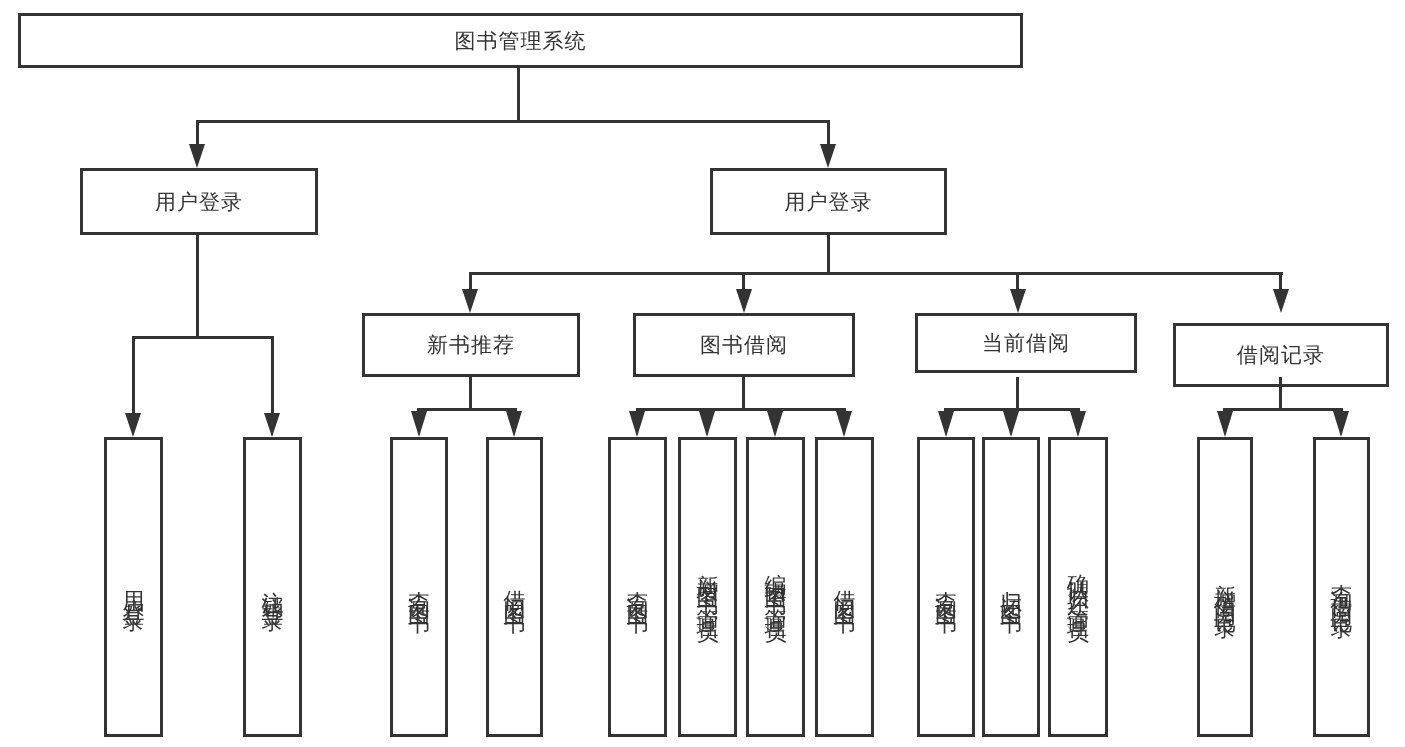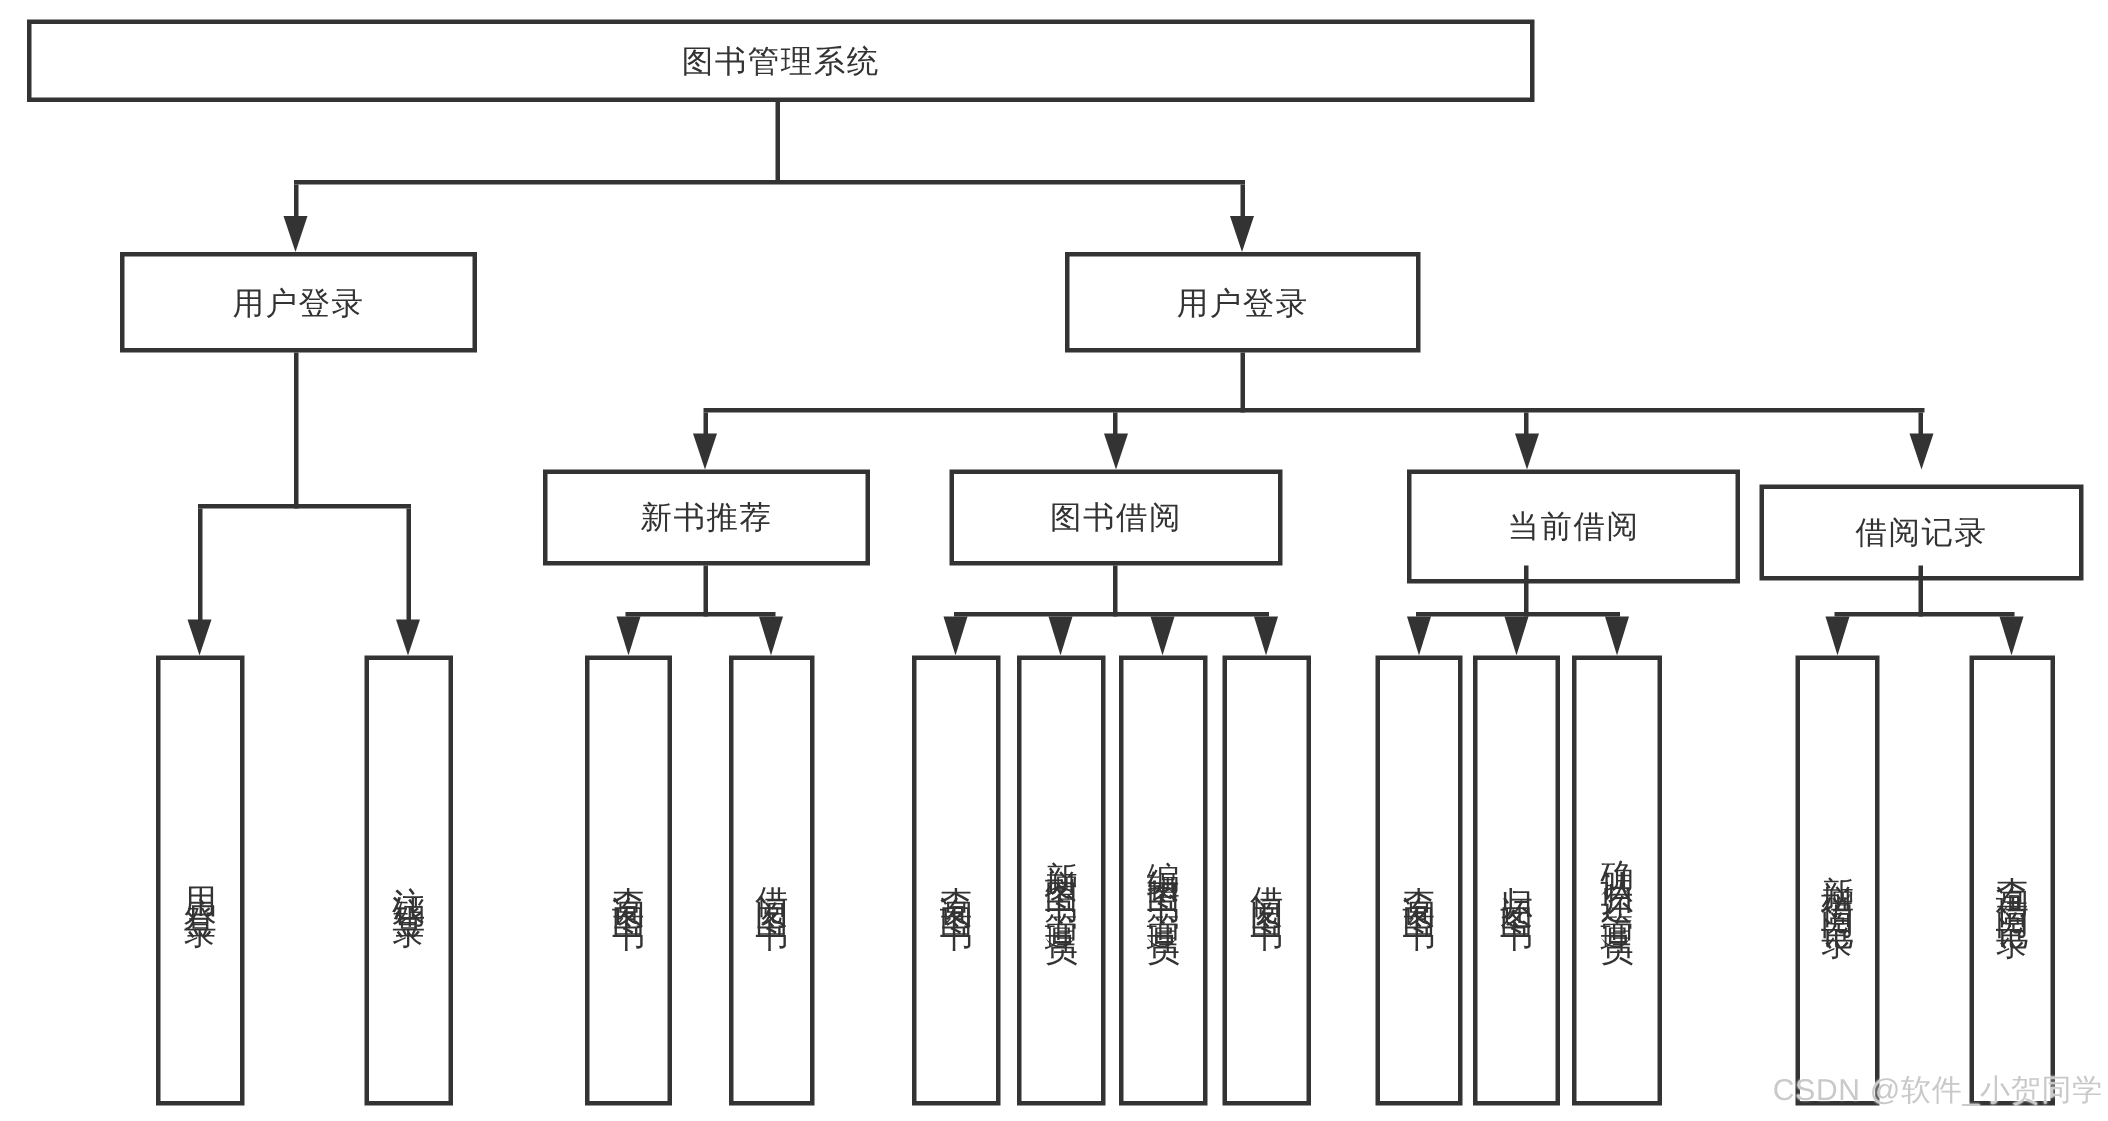--- a/index.html
+++ b/index.html
@@ -96,21 +96,21 @@
   <div class="line" style="left:742px;top:275px;width:3px;height:16px"></div>
   <div class="line" style="left:1016px;top:275px;width:3px;height:16px"></div>
   <div class="line" style="left:1279px;top:275px;width:3px;height:16px"></div>
   <div class="arrow" style="left:462px;top:289px"></div>
   <div class="arrow" style="left:736px;top:289px"></div>
   <div class="arrow" style="left:1010px;top:289px"></div>
   <div class="arrow" style="left:1273px;top:289px"></div>
 
   <div class="box h" style="left:362px;top:313px;width:218px;height:64px">新书推荐</div>
   <div class="box h" style="left:633px;top:313px;width:222px;height:64px">图书借阅</div>
-  <div class="box h" style="left:938px;top:313px;width:222px;height:76px">当前借阅</div>
+  <div class="box h" style="left:915px;top:313px;width:222px;height:60px">当前借阅</div>
   <div class="box h" style="left:1173px;top:323px;width:216px;height:64px">借阅记录</div>
 
   <div class="line" style="left:469px;top:377px;width:3px;height:34px"></div>
   <div class="line" style="left:417px;top:408px;width:100px;height:3px"></div>
   <div class="arrow tall" style="left:411px;top:411px"></div>
   <div class="arrow tall" style="left:506px;top:411px"></div>
 
   <div class="line" style="left:742px;top:377px;width:3px;height:34px"></div>
   <div class="line" style="left:636px;top:408px;width:210px;height:3px"></div>
   <div class="arrow tall" style="left:629px;top:411px"></div>
@@ -140,15 +140,14 @@
   <div class="box v" style="left:746px;top:437px;width:59px;height:300px">编辑图书（管理员）</div>
   <div class="box v" style="left:815px;top:437px;width:59px;height:300px">借阅图书</div>
 
   <div class="box v" style="left:917px;top:437px;width:58px;height:300px">查询图书</div>
   <div class="box v" style="left:982px;top:437px;width:58px;height:300px">归还图书</div>
   <div class="box v" style="left:1048px;top:437px;width:60px;height:300px">确认归还（管理员）</div>
 
   <div class="box v" style="left:1197px;top:437px;width:56px;height:300px">新增借阅记录</div>
   <div class="box v" style="left:1313px;top:437px;width:57px;height:300px">查询借阅记录</div>
 
-  <div class="watermark">CSDN @软件_小贺同学</div>
 
 </div>
 
 </body></html>

